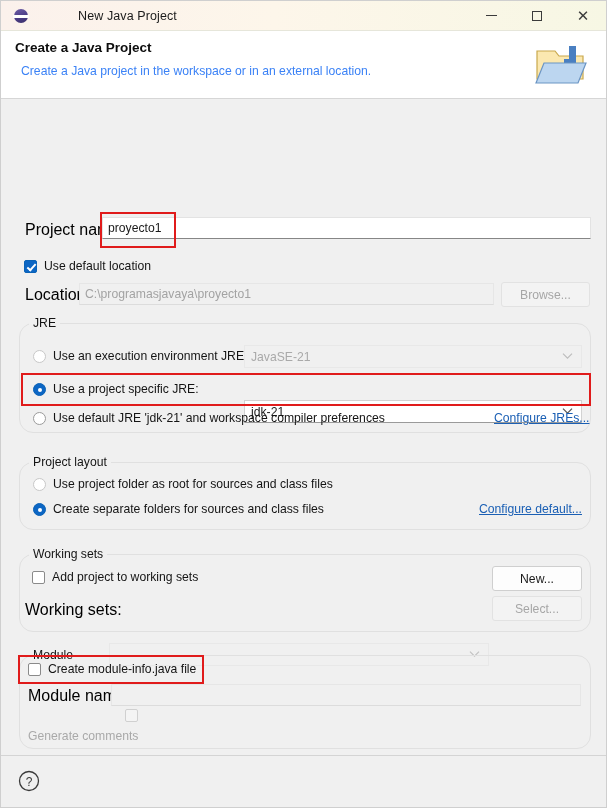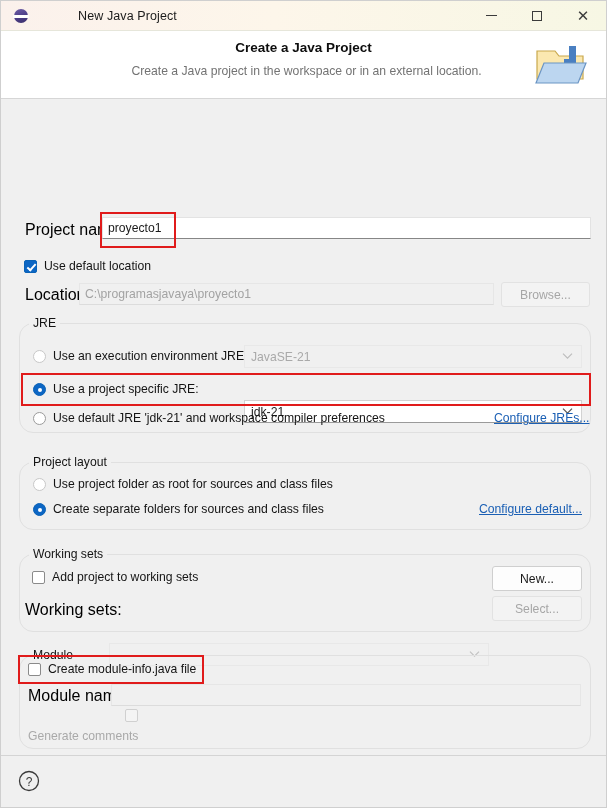--- a/index.html
+++ b/index.html
@@ -72,32 +72,31 @@
     width: 10px; height: 10px; border: 1px solid #3b3b3b; display: block;
   }
 
   
   .header {
     flex: 0 0 68px;
     background: #ffffff;
     border-bottom: 1px solid #d6d6d6;
     position: relative;
     padding: 9px 14px 0 14px;
-    text-align: center;
   }
   .header h1 {
     margin: 0 0 9px 0;
     font-size: 13.5px;
     font-weight: bold;
     color: #0d0d0d;
   }
   .header p {
     margin: 0 0 0 6px;
     font-size: 12.2px;
-    color: #737373;
+    color: #3b82f6;
   }
   .header-icon {
     position: absolute;
     right: 17px; top: 12px;
     width: 56px; height: 46px;
   }
 
   
   .body {
     flex: 1 1 auto;

